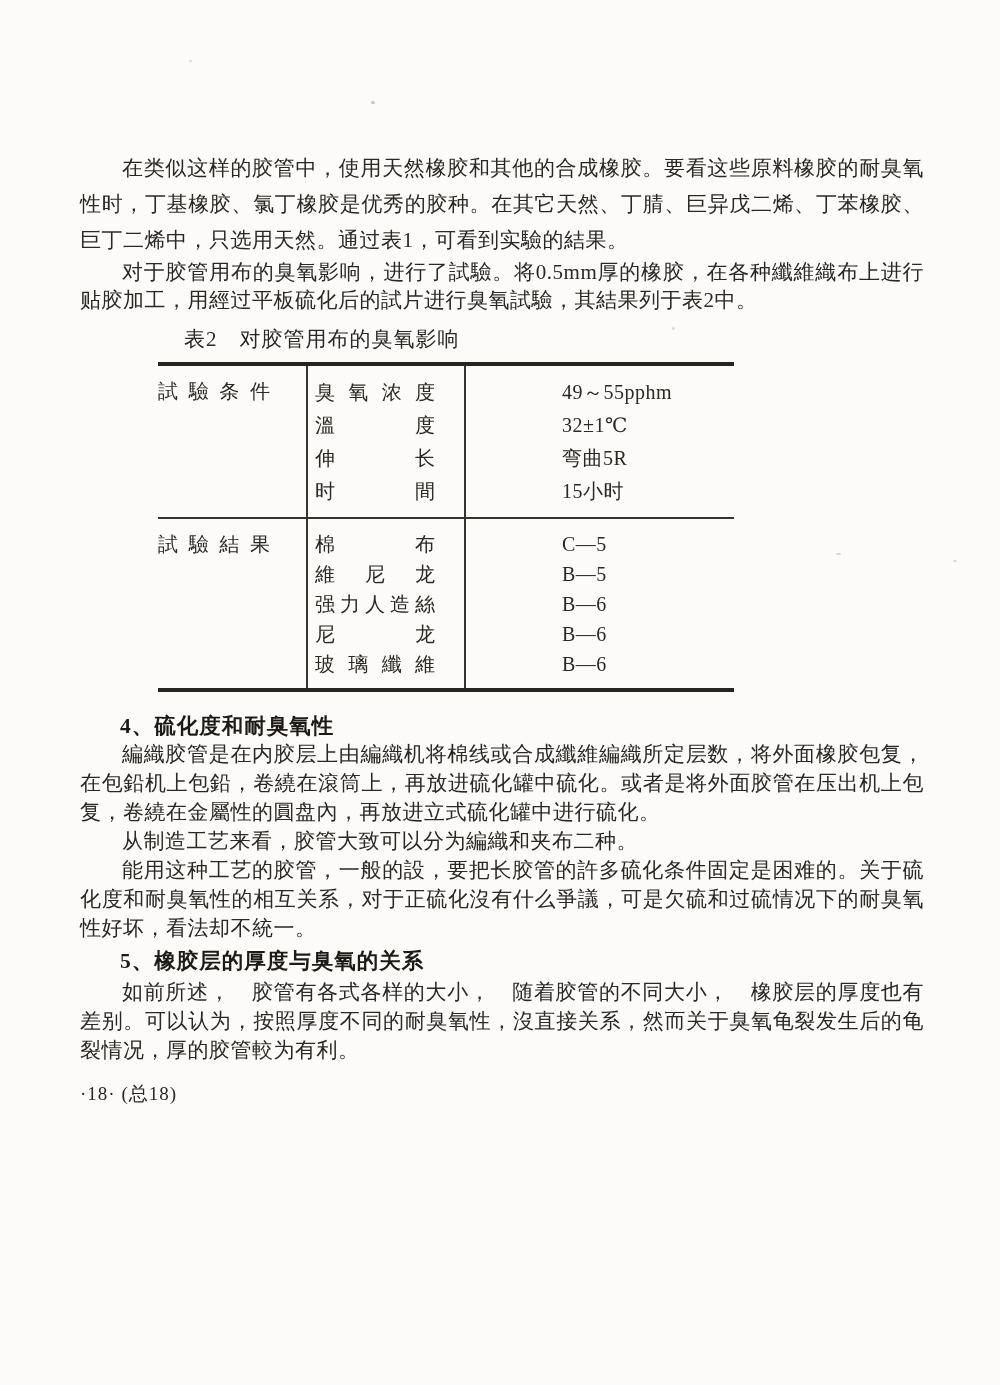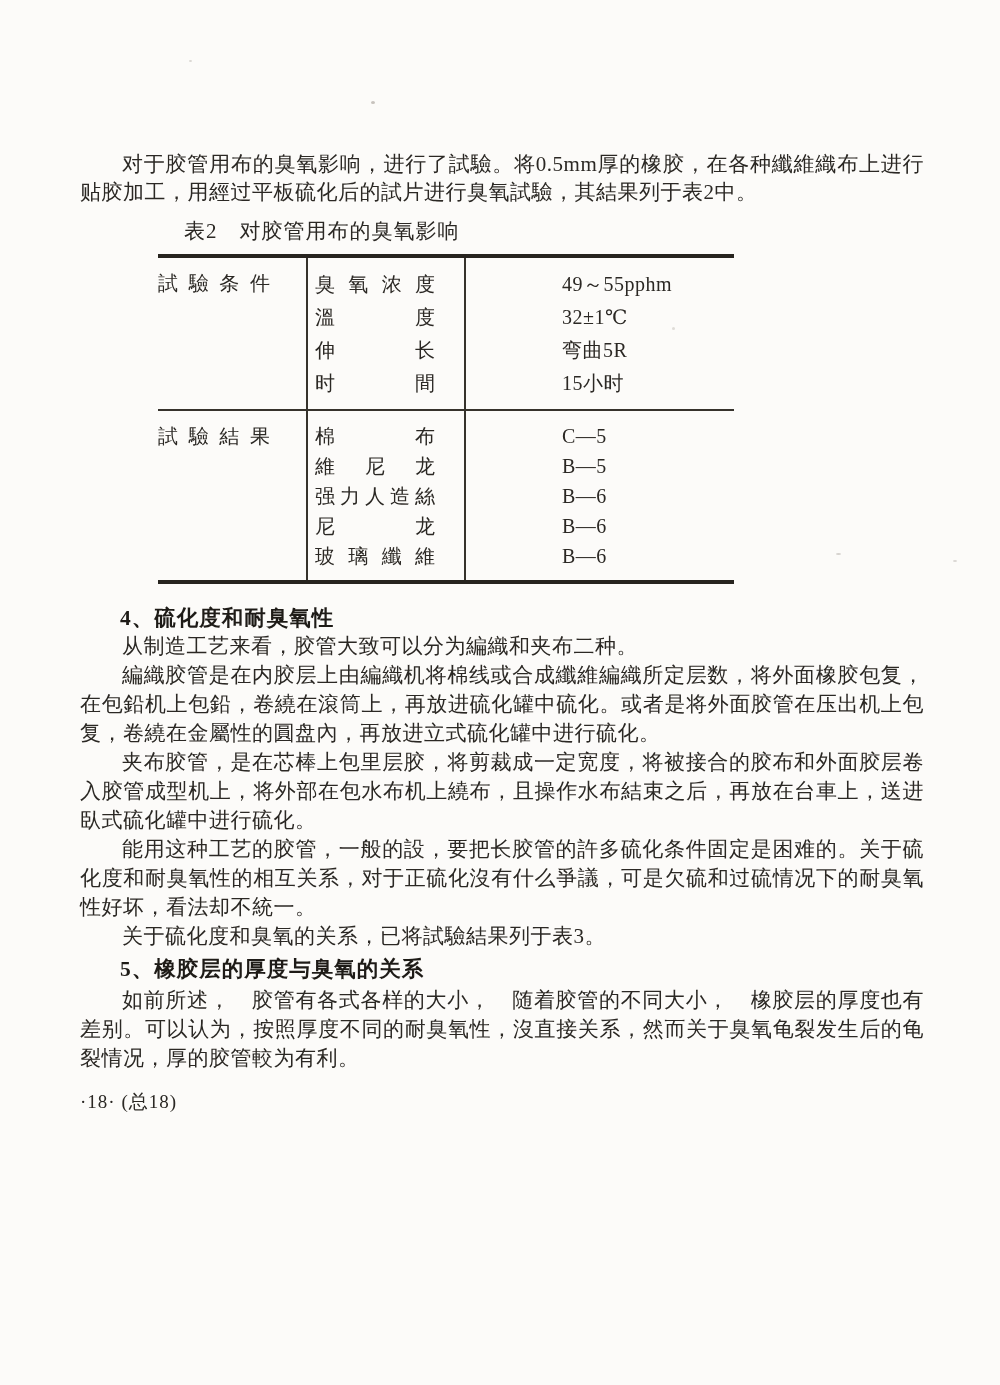--- a/index.html
+++ b/index.html
@@ -109,20 +109,21 @@
 <body>
 
 <div class="page">
 
   <div class="speck sp1"></div>
   <div class="speck sp2"></div>
   <div class="speck sp3"></div>
   <div class="speck sp4"></div>
   <div class="speck sp5"></div>
 
+  <p class="para lh-lg">在类似这样的胶管中，使用天然橡胶和其他的合成橡胶。要看这些原料橡胶的耐臭氧性时，丁基橡胶、氯丁橡胶是优秀的胶种。在其它天然、丁腈、巨异戊二烯、丁苯橡胶、巨丁二烯中，只选用天然。通过表1，可看到实驗的結果。</p>
   <p class="para lh-md">对于胶管用布的臭氧影响，进行了試驗。将0.5mm厚的橡胶，在各种纖維織布上进行贴胶加工，用經过平板硫化后的試片进行臭氧試驗，其結果列于表2中。</p>
 
   <div class="tbl-caption">表2　对胶管用布的臭氧影响</div>
 
   <div class="ztable">
 
     <div class="tgroup conditions">
       <div class="col-header">
         <span class="jspan">試驗条件</span>
       </div>
@@ -156,24 +157,22 @@
         <span class="vline">B—5</span>
         <span class="vline">B—6</span>
         <span class="vline">B—6</span>
         <span class="vline">B—6</span>
       </div>
     </div>
 
   </div>
 
   <h3 class="sec-title h4-title">4、硫化度和耐臭氧性</h3>
+  <p class="para lh-sec">編織胶管是在内胶层上由編織机将棉线或合成纖維編織所定层数，将外面橡胶包复，在包鉛机上包鉛，卷繞在滾筒上，再放进硫化罐中硫化。或者是将外面胶管在压出机上包复，卷繞在金屬性的圓盘內，再放进立式硫化罐中进行硫化。</p>
   <p class="para lh-sec">从制造工艺来看，胶管大致可以分为編織和夹布二种。</p>
-  <p class="para lh-sec">編織胶管是在内胶层上由編織机将棉线或合成纖維編織所定层数，将外面橡胶包复，在包鉛机上包鉛，卷繞在滾筒上，再放进硫化罐中硫化。或者是将外面胶管在压出机上包复，卷繞在金屬性的圓盘內，再放进立式硫化罐中进行硫化。</p>
-  <p class="para lh-sec">夹布胶管，是在芯棒上包里层胶，将剪裁成一定宽度，将被接合的胶布和外面胶层卷入胶管成型机上，将外部在包水布机上繞布，且操作水布結束之后，再放在台車上，送进臥式硫化罐中进行硫化。</p>
   <p class="para lh-sec">能用这种工艺的胶管，一般的設，要把长胶管的許多硫化条件固定是困难的。关于硫化度和耐臭氧性的相互关系，对于正硫化沒有什么爭議，可是欠硫和过硫情况下的耐臭氧性好坏，看法却不統一。</p>
-  <p class="para lh-sec">关于硫化度和臭氧的关系，已将試驗結果列于表3。</p>
 
   <h3 class="sec-title h5-title">5、橡胶层的厚度与臭氧的关系</h3>
   <p class="para lh-sec">如前所述，　胶管有各式各样的大小，　随着胶管的不同大小，　橡胶层的厚度也有差别。可以认为，按照厚度不同的耐臭氧性，沒直接关系，然而关于臭氧龟裂发生后的龟裂情况，厚的胶管較为有利。</p>
 
   <div class="footer">·18·  (总18)</div>
 
 </div>
 
 </body></html>

